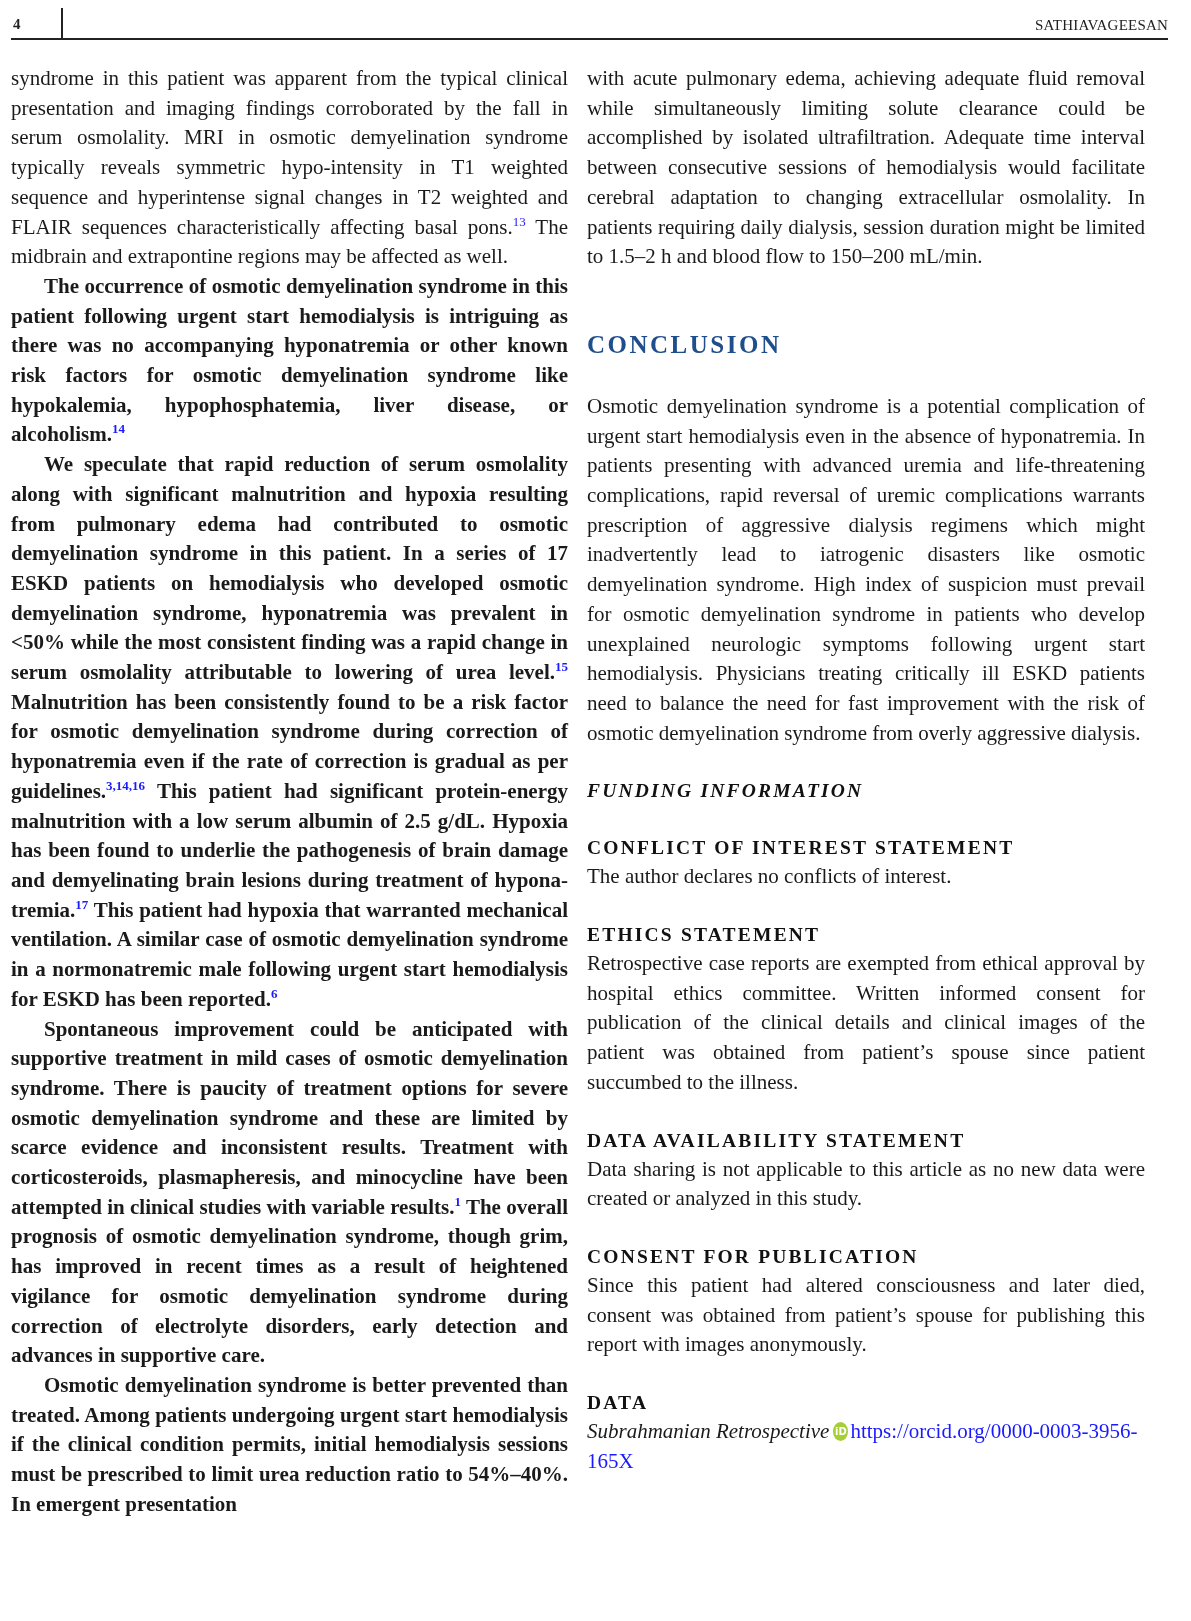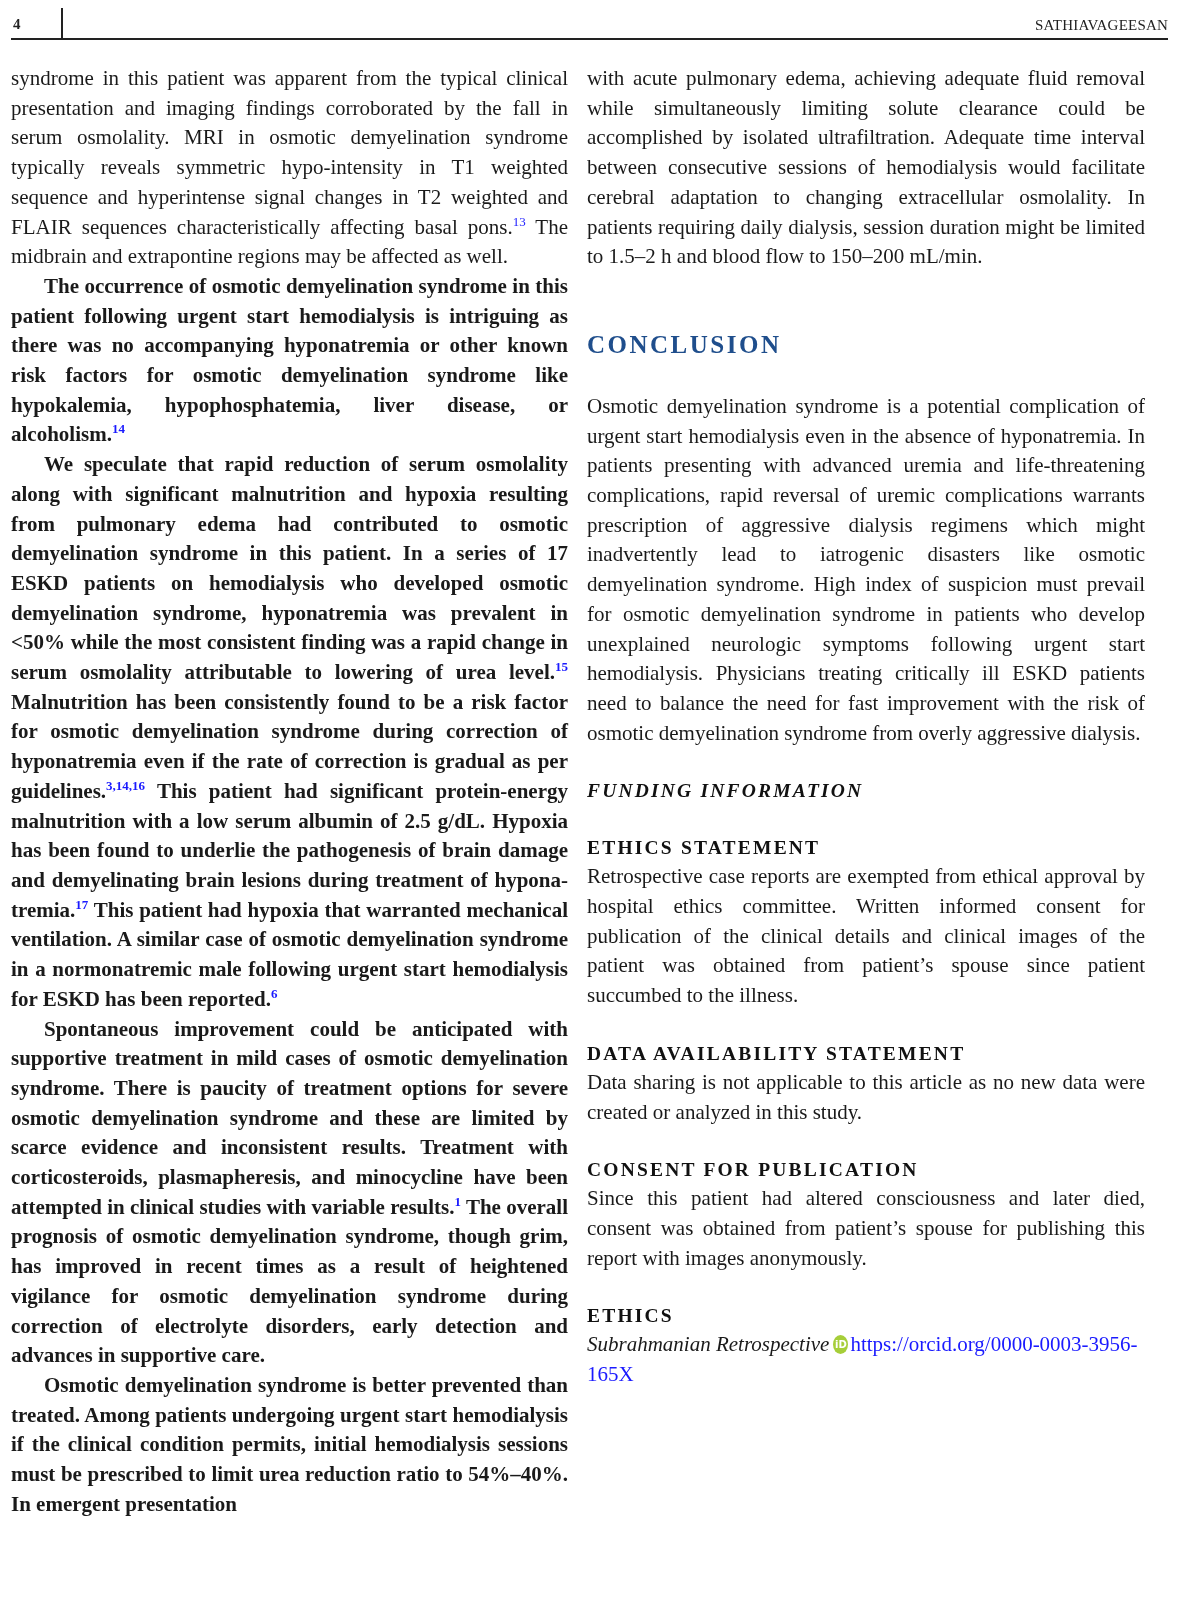--- a/index.html
+++ b/index.html
@@ -68,33 +68,37 @@
 <div class="col col-right">
   <p>with acute pulmonary edema, achieving adequate fluid removal while simultaneously limiting solute clearance could be accomplished by isolated ultrafiltration. Ade­quate time interval between consecutive sessions of hemodialysis would facilitate cerebral adaptation to changing extracellular osmolality. In patients requiring daily dialysis, session duration might be limited to 1.5–2 h and blood flow to 150–200 mL/min.</p>
 
   <h2 class="h-main">CONCLUSION</h2>
   <p>Osmotic demyelination syndrome is a potential complica­tion of urgent start hemodialysis even in the absence of hyponatremia. In patients presenting with advanced ure­mia and life-threatening complications, rapid reversal of uremic complications warrants prescription of aggressive dialysis regimens which might inadvertently lead to iatro­genic disasters like osmotic demyelination syndrome. High index of suspicion must prevail for osmotic demye­lination syndrome in patients who develop unexplained neurologic symptoms following urgent start hemodialy­sis. Physicians treating critically ill ESKD patients need to balance the need for fast improvement with the risk of osmotic demyelination syndrome from overly aggressive dialysis.</p>
 
   <div class="sec first">
     <h3 class="h-sub">FUNDING INFORMATION</h3>
   </div>
 
+  <div class="sec">
+    <h3 class="h-sub">CONFLICT OF INTEREST STATEMENT</h3>
+    <p>The author declares no conflicts of interest.</p>
+  </div>
 
   <div class="sec">
     <h3 class="h-sub">ETHICS STATEMENT</h3>
     <p>Retrospective case reports are exempted from ethical approval by hospital ethics committee. Written informed consent for publication of the clinical details and clinical images of the patient was obtained from patient’s spouse since patient succumbed to the illness.</p>
   </div>
 
   <div class="sec">
     <h3 class="h-sub">DATA AVAILABILITY STATEMENT</h3>
     <p>Data sharing is not applicable to this article as no new data were created or analyzed in this study.</p>
   </div>
 
   <div class="sec">
     <h3 class="h-sub">CONSENT FOR PUBLICATION</h3>
     <p>Since this patient had altered consciousness and later died, consent was obtained from patient’s spouse for pub­lishing this report with images anonymously.</p>
   </div>
 
   <div class="sec">
-    <h3 class="h-sub">ETHICS</h3>
+    <h3 class="h-sub">DATA</h3>
     <p style="text-align:left;"><span class="author">Subrahmanian Retrospective</span><span class="orcid-icon">iD</span><span class="link">https://orcid.org/0000-0003-3956-165X</span></p>
   </div>
 </div>
 
 </body></html>

